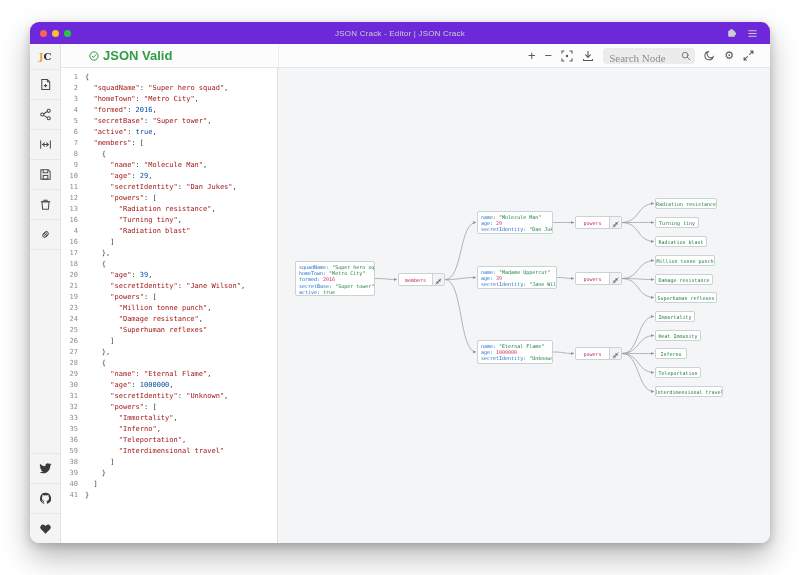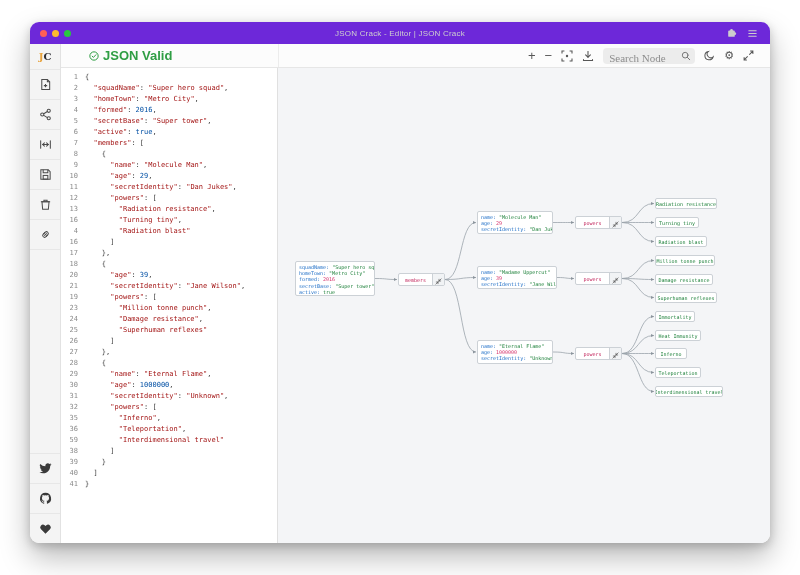--- a/index.html
+++ b/index.html
@@ -271,20 +271,21 @@
             <div class="ed-line"><span class="ed-num">23</span><span class="ed-code">        <span class="tok-s">"Million tonne punch"</span>,</span></div>
             <div class="ed-line"><span class="ed-num">24</span><span class="ed-code">        <span class="tok-s">"Damage resistance"</span>,</span></div>
             <div class="ed-line"><span class="ed-num">25</span><span class="ed-code">        <span class="tok-s">"Superhuman reflexes"</span></span></div>
             <div class="ed-line"><span class="ed-num">26</span><span class="ed-code">      ]</span></div>
             <div class="ed-line"><span class="ed-num">27</span><span class="ed-code">    },</span></div>
             <div class="ed-line"><span class="ed-num">28</span><span class="ed-code">    {</span></div>
             <div class="ed-line"><span class="ed-num">29</span><span class="ed-code">      <span class="tok-s">"name"</span>: <span class="tok-s">"Eternal Flame"</span>,</span></div>
             <div class="ed-line"><span class="ed-num">30</span><span class="ed-code">      <span class="tok-s">"age"</span>: <span class="tok-n">1000000</span>,</span></div>
             <div class="ed-line"><span class="ed-num">31</span><span class="ed-code">      <span class="tok-s">"secretIdentity"</span>: <span class="tok-s">"Unknown"</span>,</span></div>
             <div class="ed-line"><span class="ed-num">32</span><span class="ed-code">      <span class="tok-s">"powers"</span>: [</span></div>
+            <div class="ed-line"><span class="ed-num">33</span><span class="ed-code">        <span class="tok-s">"Immortality"</span>,</span></div>
             <div class="ed-line"><span class="ed-num">35</span><span class="ed-code">        <span class="tok-s">"Inferno"</span>,</span></div>
             <div class="ed-line"><span class="ed-num">36</span><span class="ed-code">        <span class="tok-s">"Teleportation"</span>,</span></div>
             <div class="ed-line"><span class="ed-num">59</span><span class="ed-code">        <span class="tok-s">"Interdimensional travel"</span></span></div>
             <div class="ed-line"><span class="ed-num">38</span><span class="ed-code">      ]</span></div>
             <div class="ed-line"><span class="ed-num">39</span><span class="ed-code">    }</span></div>
             <div class="ed-line"><span class="ed-num">40</span><span class="ed-code">  ]</span></div>
             <div class="ed-line"><span class="ed-num">41</span><span class="ed-code">}</span></div>
           </div>
 
         <div class="canvas" id="canvas">

